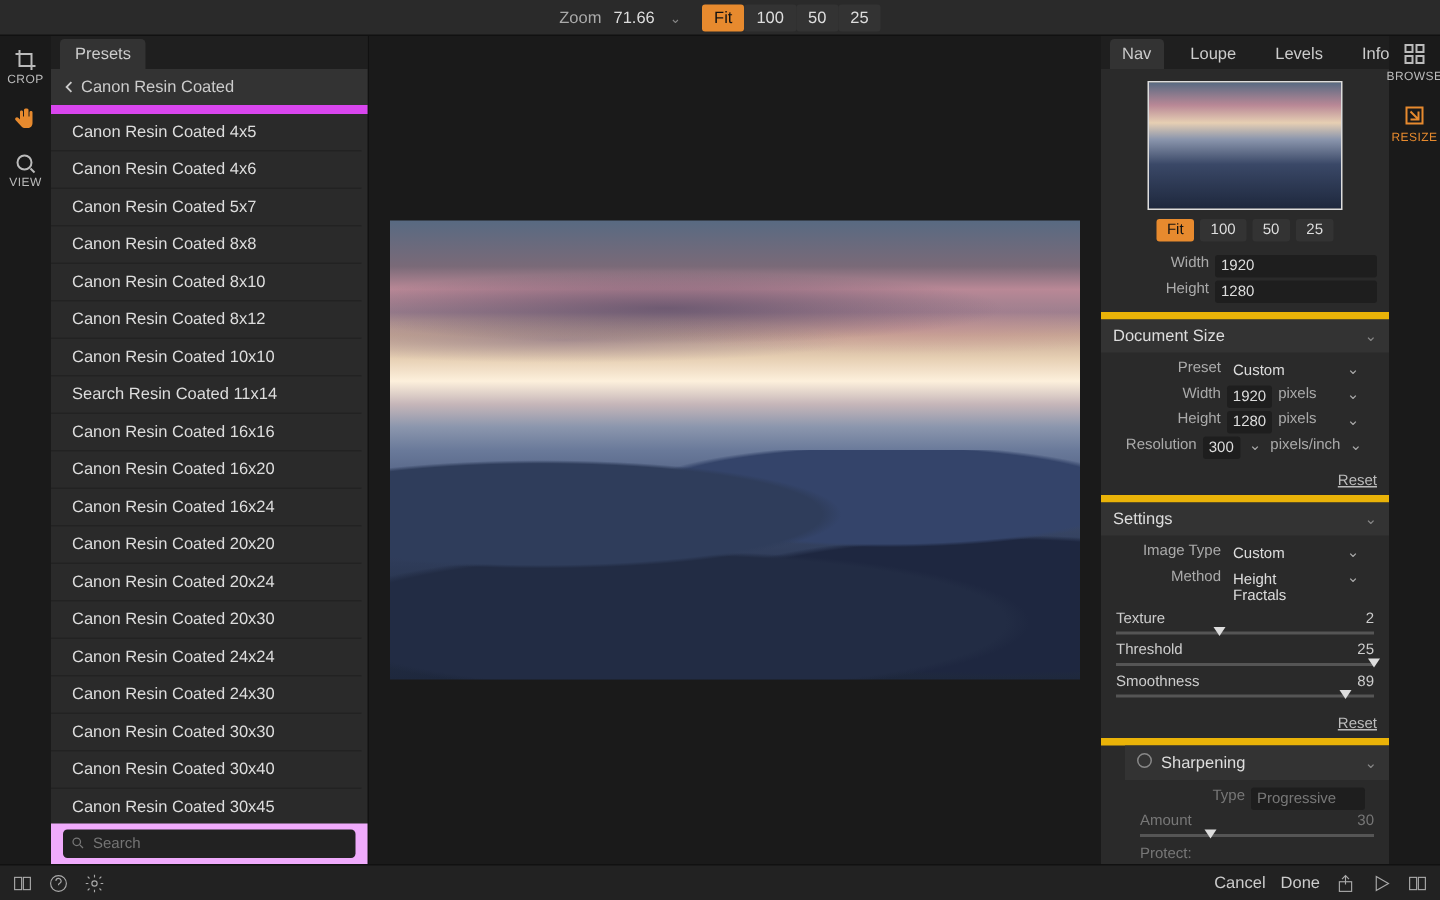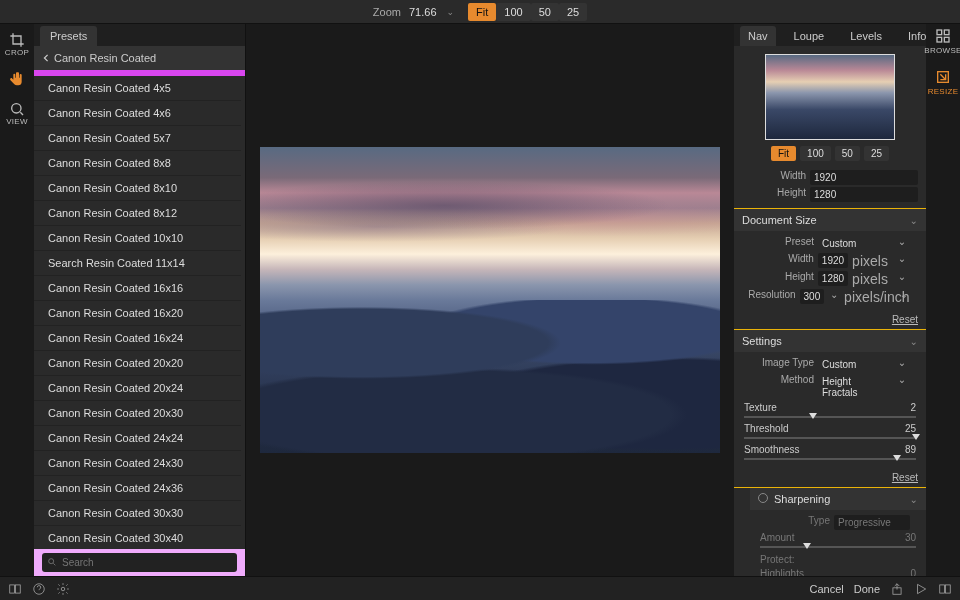--- a/index.html
+++ b/index.html
@@ -62,24 +62,24 @@
 
 .nav-area { padding: 8px; display: flex; flex-direction: column; align-items: center; gap: 6px; background: #2a2a2a; }
 .nav-thumb { width: 130px; height: 86px; border: 1px solid #ddd; background: linear-gradient(180deg,#586a82 0%,#b98896 18%,#e6cfb3 32%,#8b96ad 45%,#3a4867 65%,#1e283d 100%); position: relative; }
 .nav-zoom { display: flex; gap: 4px; }
 .nav-zoom button { background: #333; border: none; color: #ddd; padding: 2px 7px; font-size: 10px; cursor: pointer; border-radius: 2px; }
 .nav-zoom button.active { background: #e78a2e; color: #111; }
 
 .dim-row { display: flex; align-items: flex-start; padding: 1px 8px 1px 0; gap: 4px; }
 .dim-row .lbl { width: 72px; text-align: right; color: #aaa; font-size: 10px; }
 .dim-row .val { flex: 1; background: #1e1e1e; padding: 2px 4px; font-size: 10px; color: #ddd; border-radius: 2px; }
-.dim-row .unit { width: 38px; font-size: 14px; color: #aaa; }
+.dim-row .unit { width: 38px; font-size: 10px; color: #aaa; }
 .dim-row .dd { width: 16px; text-align: center; color: #aaa; font-size: 10px; }
 
-.section { border-top: 1px solid #eab308; }
+.section { border-top: 5px solid #eab308; }
 .section .sec-head { padding: 5px 8px; font-size: 11px; color: #ddd; display: flex; align-items: center; justify-content: space-between; background: #333; }
 .section .sec-head .chev { font-size: 10px; color: #888; }
 .section .sec-head .radio { width: 10px; height: 10px; border: 1px solid #e78a2e; border-radius: 50%; display: inline-block; margin-right: 6px; position: relative; }
 .section.dim .sec-head .radio { border-color: #888; }
 .section .sec-body { padding: 4px 8px 6px; }
 .section.dim { color: #777; padding-left: 16px; }
 .section.dim .dim-row .lbl, .section.dim .slider .sl-lab, .section.dim .slider .sl-val, .section.dim .dim-row .val { color: #777; }
 
 .slider { padding: 1px 0 4px; }
 .slider .sl-top { display: flex; justify-content: space-between; font-size: 10px; padding: 0 2px; }
@@ -158,21 +158,20 @@
         <div class="preset-item">Canon Resin Coated 10x10</div>
         <div class="preset-item">Search Resin Coated 11x14</div>
         <div class="preset-item">Canon Resin Coated 16x16</div>
         <div class="preset-item">Canon Resin Coated 16x20</div>
         <div class="preset-item">Canon Resin Coated 16x24</div>
         <div class="preset-item">Canon Resin Coated 20x20</div>
         <div class="preset-item">Canon Resin Coated 20x24</div>
         <div class="preset-item">Canon Resin Coated 20x30</div>
         <div class="preset-item">Canon Resin Coated 24x24</div>
         <div class="preset-item">Canon Resin Coated 24x30</div>
-        <div class="preset-item">Canon Resin Coated 24x36</div>
         <div class="preset-item">Canon Resin Coated 30x30</div>
         <div class="preset-item">Canon Resin Coated 30x40</div>
         <div class="preset-item">Canon Resin Coated 30x45</div>
       </div>
     <div class="search">
       <div class="search-wrap">
         <svg viewBox="0 0 24 24">
             <circle cx="10" cy="10" r="6" stroke="#777" stroke-width="2" fill="none"></circle>
             <path d="m20 20-5-5" stroke="#777" stroke-width="2"></path>
           </svg>

